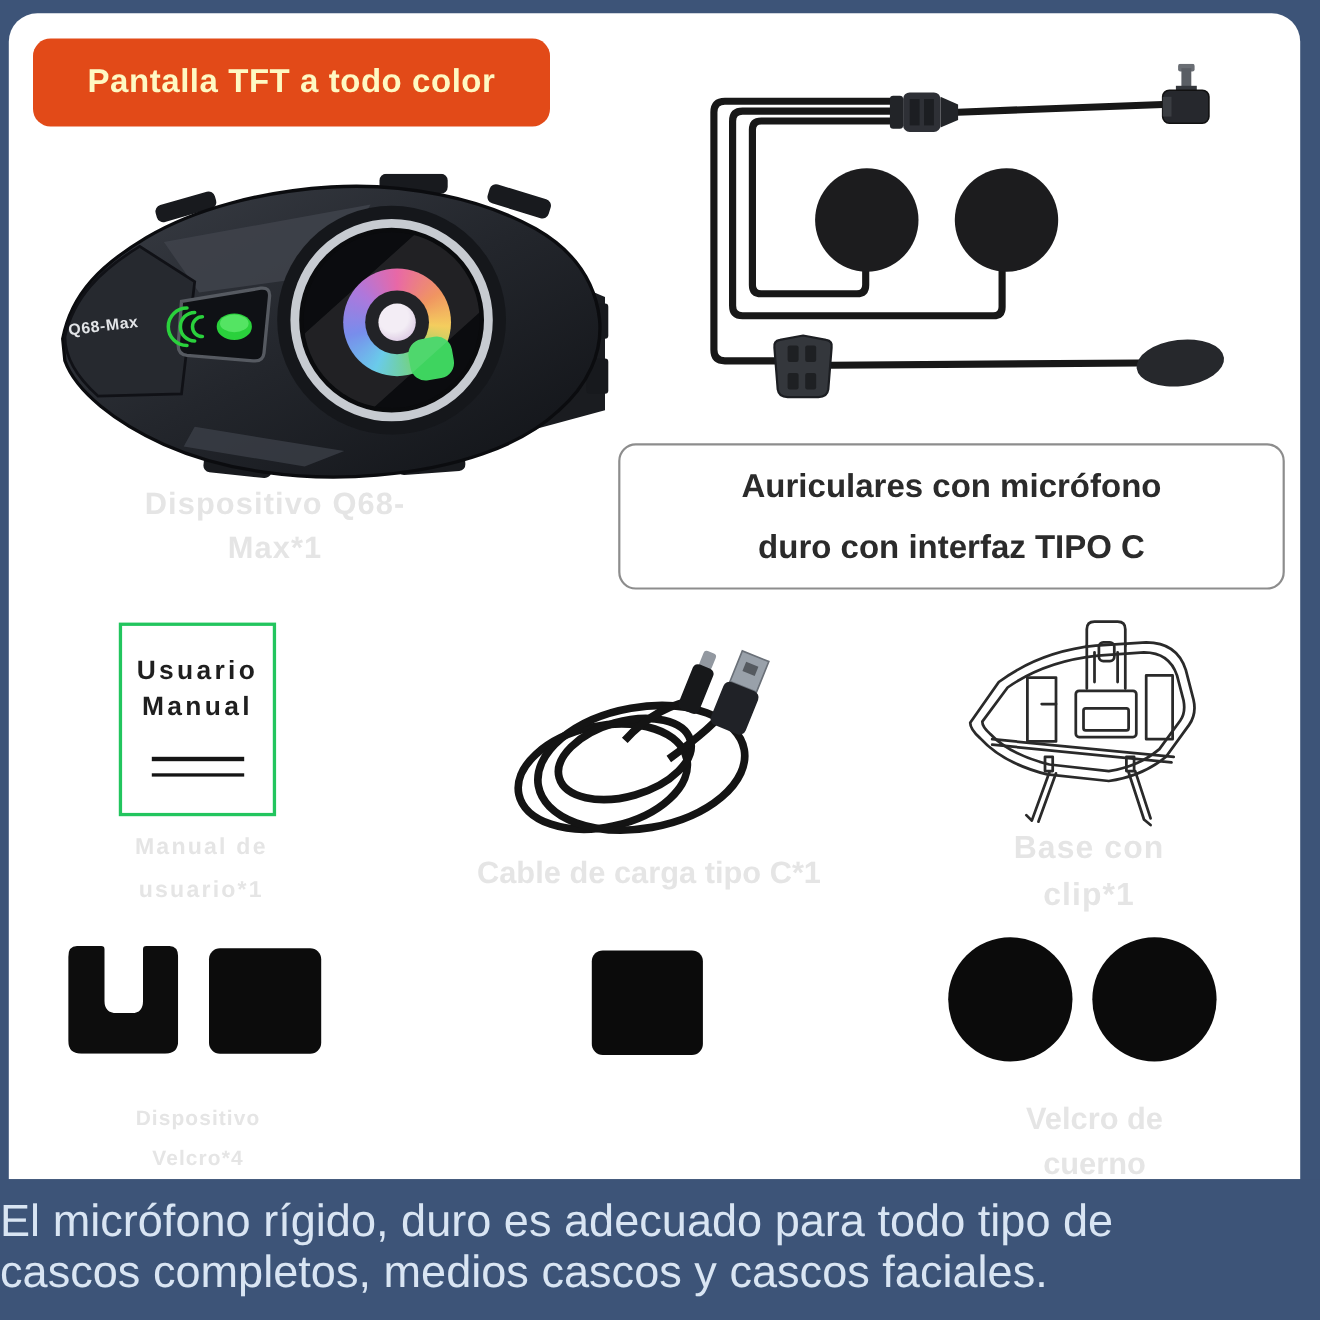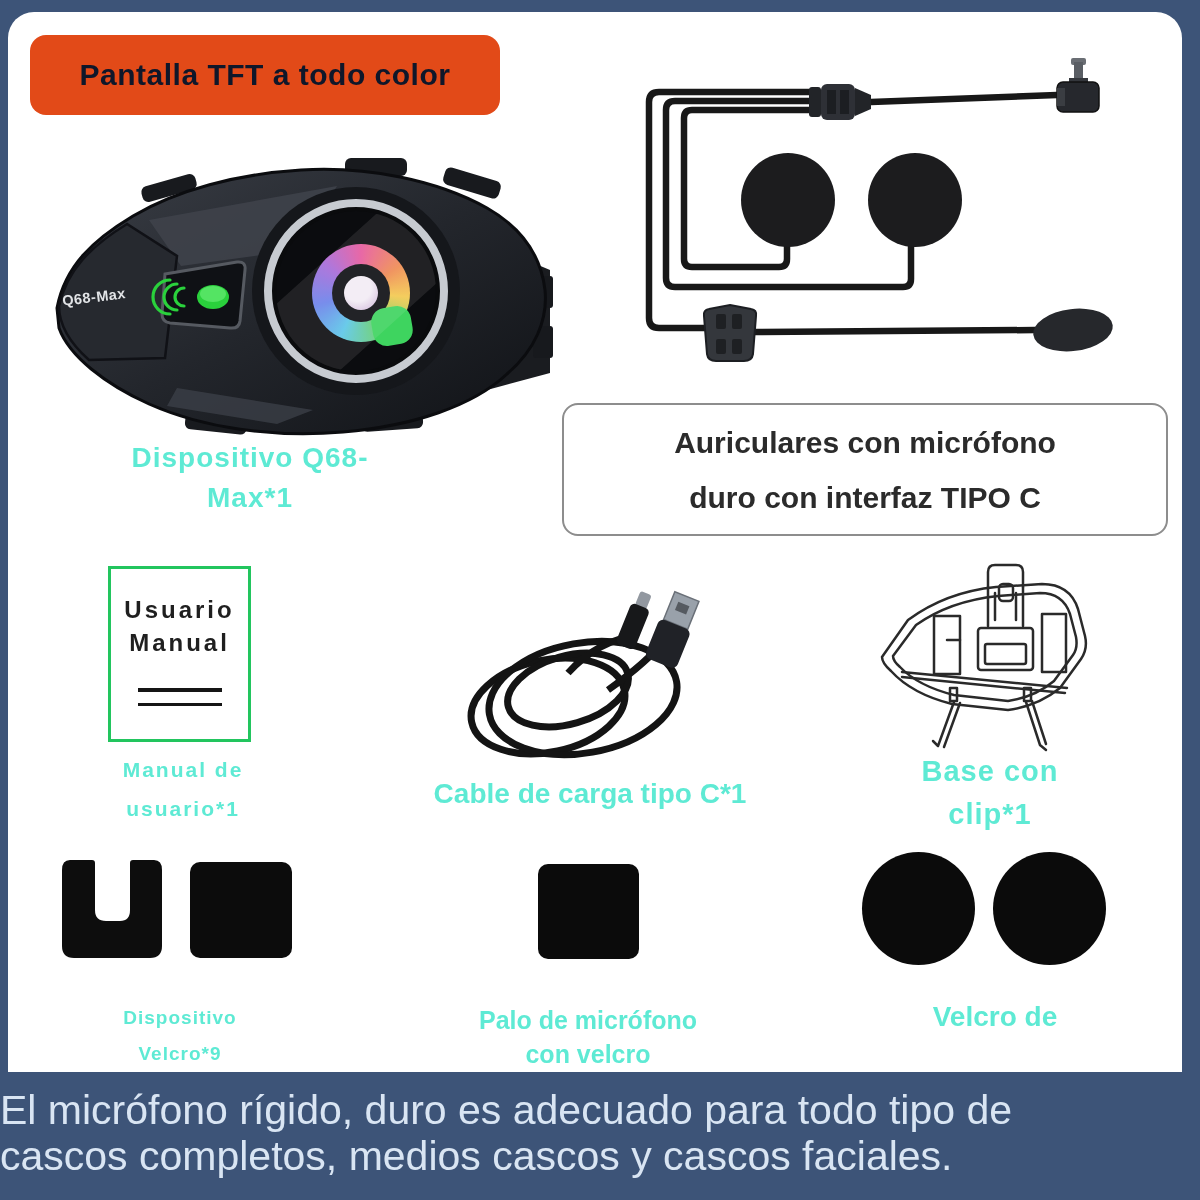--- a/index.html
+++ b/index.html
@@ -1,26 +1,26 @@
 <!DOCTYPE html>
 <html><head>
 <meta charset="utf-8">
 <style>
   * { margin:0; padding:0; box-sizing:border-box; }
   html,body { background:#3D5478; }
   body { font-family:"Liberation Sans","DejaVu Sans",sans-serif; }
   #stage { position:relative; width:1200px; height:1200px; background:#3D5478; overflow:hidden; }
   #panel { position:absolute; left:8px; top:12px; width:1174px; height:1060px;
            background:#ffffff; border-radius:26px 26px 0 0; }
-  .cap { position:absolute; text-align:center; font-weight:bold; color:#5eead4; }
+  .cap { position:absolute; text-align:center; font-weight:bold; color:#e5e5e5; }
 
   #badge { position:absolute; left:30px; top:35px; width:470px; height:80px;
            background:#E24A18; border-radius:16px; display:flex; align-items:center;
            justify-content:center; }
-  #badge-label { font-size:30px; font-weight:bold; color:#0f172a; letter-spacing:0.5px; }
+  #badge-label { font-size:30px; font-weight:bold; color:#fef9c3; letter-spacing:0.5px; }
 
   #device-svg { position:absolute; left:45px; top:158px; width:510px; height:290px; }
   #display-outer { position:absolute; left:252px; top:187px; width:208px; height:208px;
                    border-radius:50%; background:#15171b; }
   #display-silver { position:absolute; left:264px; top:199px; width:184px; height:184px;
                     border-radius:50%; border:8px solid #c7cbd1; background:#0a0b0d; }
   #display-inner { position:absolute; left:276px; top:211px; width:160px; height:160px;
                    border-radius:50%; background:#0b0c0f; overflow:hidden; }
   .sheen { position:absolute; left:-70px; top:28px; width:320px; height:92px;
            background:rgba(255,255,255,0.09); transform:rotate(-42deg); }
@@ -224,32 +224,29 @@
     <div>Base con</div>
     <div>clip*1</div>
   </div>
 
   <svg id="velcro-u" viewBox="0 0 100 98">
     <path d="M8,0 H30 Q33,0 33,3 V50 Q33,61 44,61 H58 Q68,61 68,50 V3 Q68,0 71,0 H92 Q100,0 100,10 V86 Q100,98 88,98 H12 Q0,98 0,86 V10 Q0,0 8,0 Z" fill="#0d0d0d"></path>
   </svg>
   <div id="velcro-sq"></div>
   <div id="velcro-device-caption" class="cap">
     <div>Dispositivo</div>
-    <div>Velcro*9</div>
+    <div>Velcro*4</div>
   </div>
 
   <div id="mic-velcro-sq"></div>
-  <div id="mic-velcro-caption" class="cap">
-    <div>Palo de micrófono</div>
-    <div>con velcro</div>
-  </div>
 
   <div id="horn-left" class="horn-circle"></div>
   <div id="horn-right" class="horn-circle"></div>
   <div id="horn-caption" class="cap">
     <div>Velcro de</div>
+    <div>cuerno</div>
   </div>
 
   <div id="footer">
     <div class="footer-line">El micrófono rígido, duro es adecuado para todo tipo de</div>
     <div class="footer-line">cascos completos, medios cascos y cascos faciales.</div>
   </div>
 </div>
 
 </body></html>

